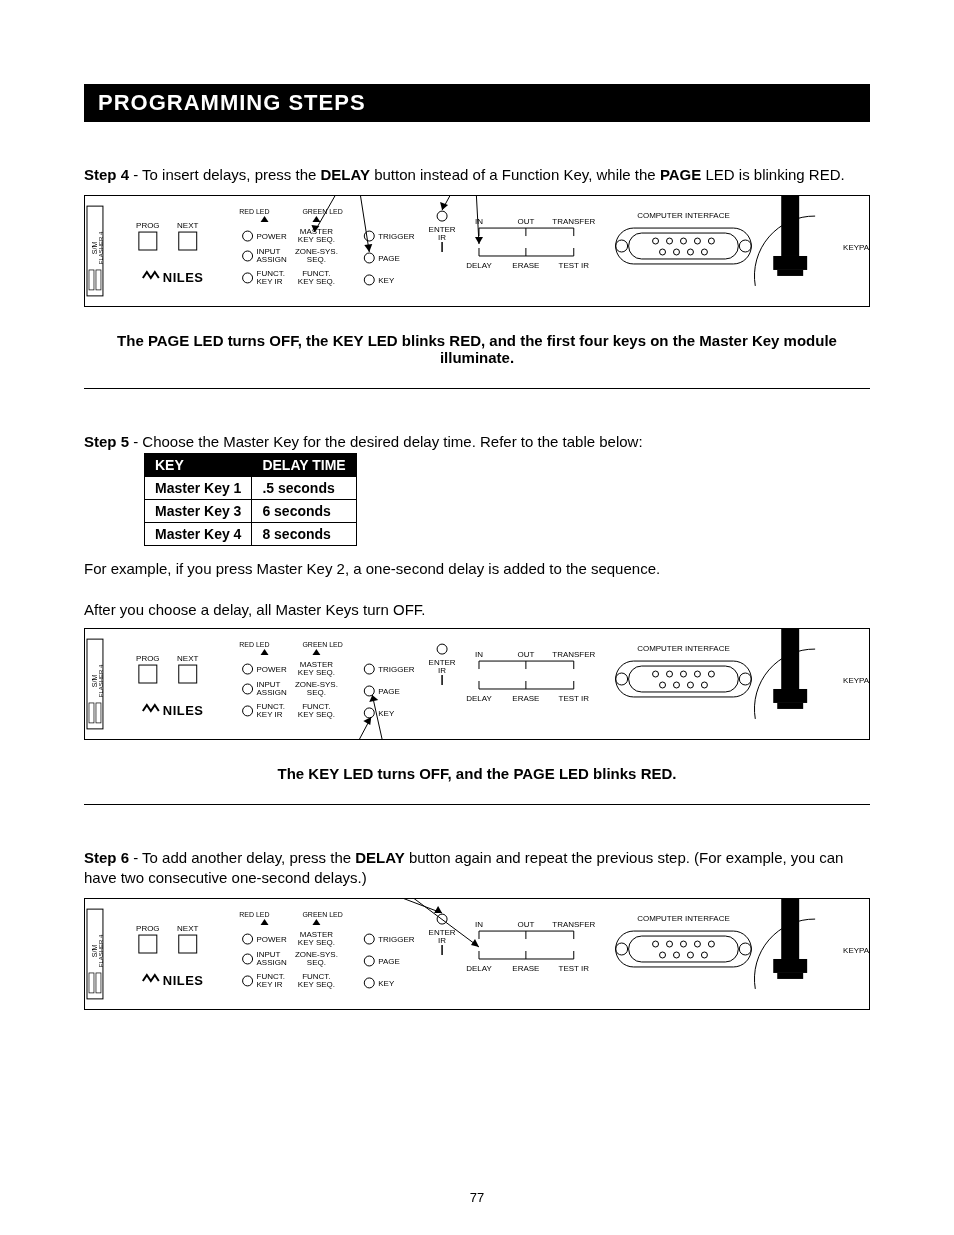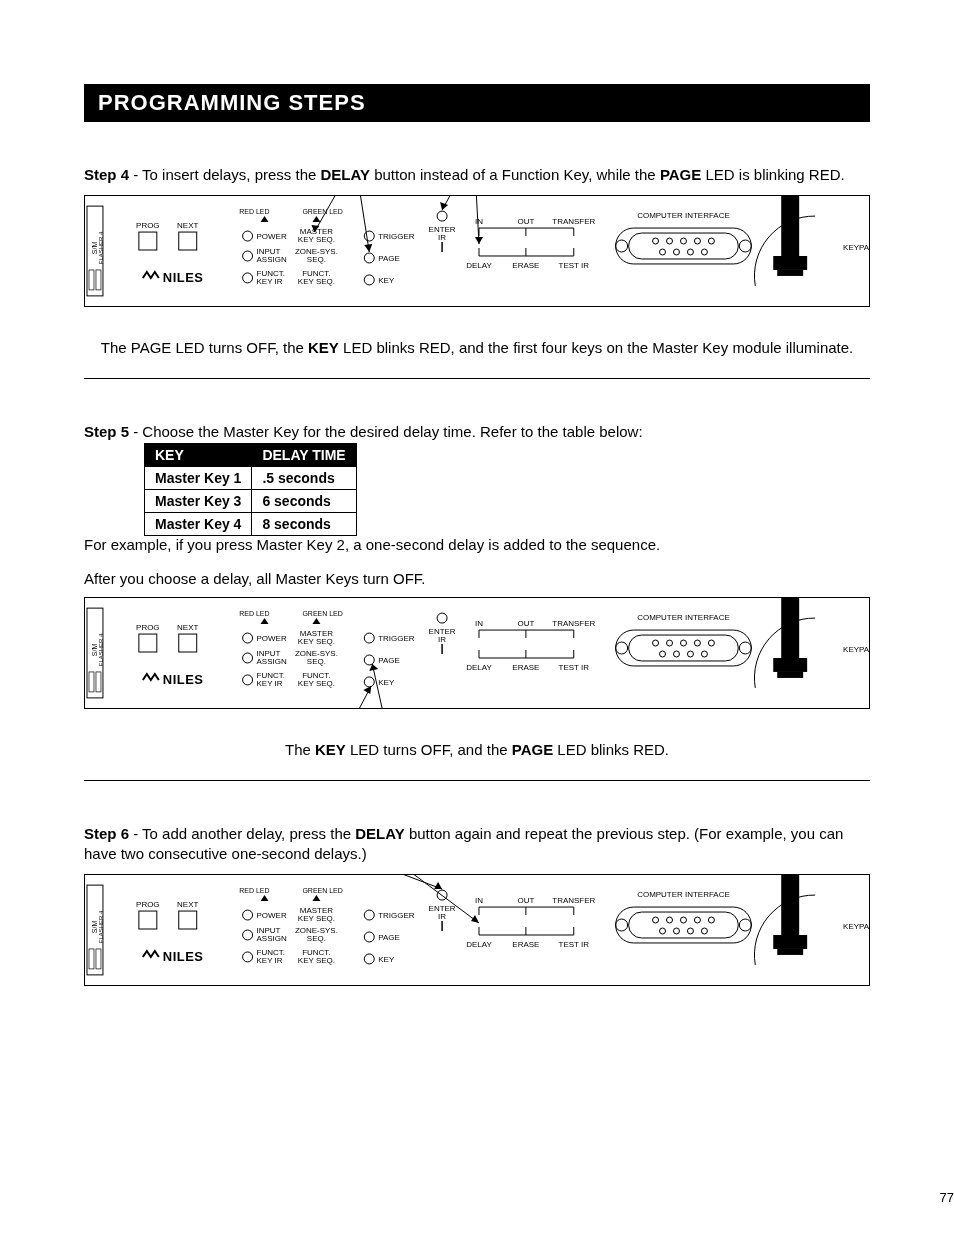--- a/index.html
+++ b/index.html
@@ -2,28 +2,28 @@
 <html><head>
 <meta charset="utf-8">
 <style>
   html,body{margin:0;padding:0;background:#fff;font-family:"Optima","Segoe UI",Arial,sans-serif;color:#000;}
   .page{width:954px;height:1235px;position:relative;box-sizing:border-box;padding:84px 84px 0 84px;}
   .banner{background:#000;color:#fff;font-weight:700;font-size:22px;letter-spacing:1px;padding:6px 14px;font-family:"Optima","Trebuchet MS",sans-serif;}
   .step{margin-top:43px;font-size:15px;line-height:1.35;}
   .step b{font-weight:700;}
   .panel{margin-top:10px;border:1px solid #000;height:110px;position:relative;}
   .panel svg{position:absolute;inset:0;}
-  .caption{margin-top:32px;font-size:15px;text-align:center;}
+  .caption{margin-top:25px;font-size:15px;text-align:center;font-weight:bold;}
   .divider{border:0;border-top:1px solid #000;margin:22px 0 0 0;}
   .delay-title{font-family:Arial,Helvetica,sans-serif;font-weight:900;font-size:17px;letter-spacing:0.5px;margin:12px 0 2px 60px;}
   table.delay{border-collapse:collapse;margin-left:60px;font-family:Arial,Helvetica,sans-serif;font-size:14px;}
   table.delay th{background:#000;color:#fff;border:1px solid #000;padding:3px 10px;text-align:left;font-size:14px;}
   table.delay td{border:1px solid #000000;padding:3px 10px;font-weight:700;}
-  .body-text{font-size:15px;}
-  .page-num{position:absolute;bottom:30px;left:0;right:0;text-align:right;font-size:13px;}
+  .body-text{font-size:15px;margin-top:14px;}
+  .page-num{position:absolute;bottom:30px;left:0;right:0;text-align:center;font-size:13px;}
   
   .ptxt{font-family:Arial,Helvetica,sans-serif;font-size:8px;fill:#000;}
   .ptxt-sm{font-family:Arial,Helvetica,sans-serif;font-size:7px;fill:#000;}
   .brand{font-family:"Optima",Arial,sans-serif;font-weight:700;font-size:13px;fill:#000;letter-spacing:0.5px;}
 </style>
 </head>
 <body>
 
 <div class="page">
   <div class="banner">PROGRAMMING STEPS</div>
@@ -159,21 +159,21 @@
           <td>6 seconds</td>
         </tr>
     <tr>
           <td>Master Key 4</td>
           <td>8 seconds</td>
         </tr>
   </tbody>
     </table>
 
   <div class="body-text">For example, if you press Master Key 2, a one-second delay is added to the sequence.</div>
-  <div class="body-text" style="margin-top:17px">After you choose a delay, all Master Keys turn OFF.</div>
+  <div class="body-text" style="margin-top:24px">After you choose a delay, all Master Keys turn OFF.</div>
 
   <div class="panel" id="panel2">
 <svg viewBox="0 0 786 110" width="100%" height="100%">
 
   <g>
     <rect x="2" y="10" width="16" height="90" fill="#fff" stroke="#000"></rect>
     <text class="ptxt-sm" transform="rotate(-90) translate(-52 12)" text-anchor="middle">S/M</text>
     <text class="ptxt-sm" transform="rotate(-90) translate(-52 18)" text-anchor="middle" style="font-size:6px">FLASHER 4</text>
     <rect x="4" y="74" width="5" height="20" fill="none" stroke="#000" stroke-width="0.7"></rect>
     <rect x="11" y="74" width="5" height="20" fill="none" stroke="#000" stroke-width="0.7"></rect>

